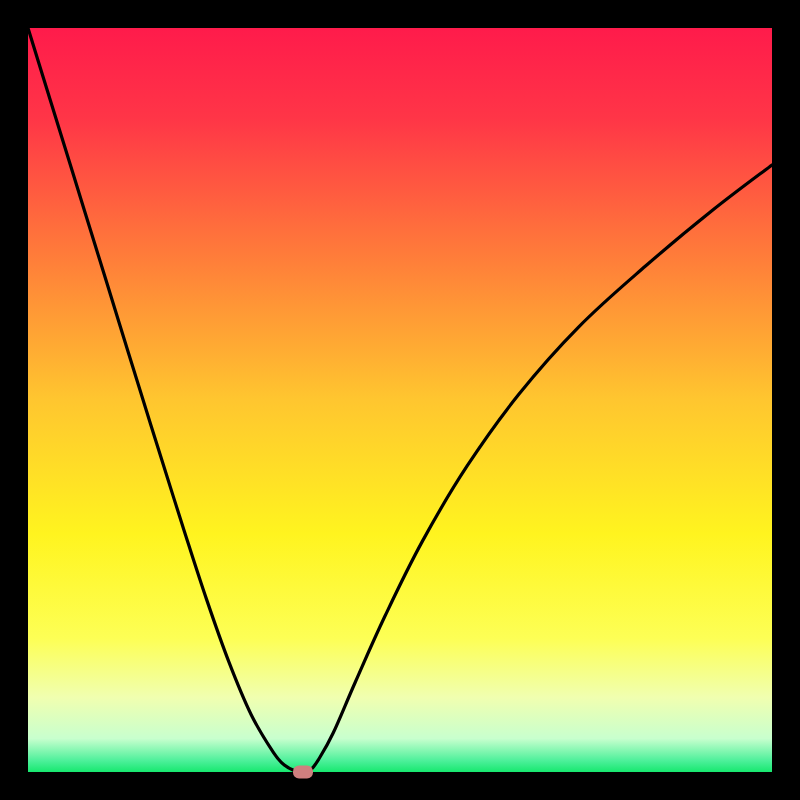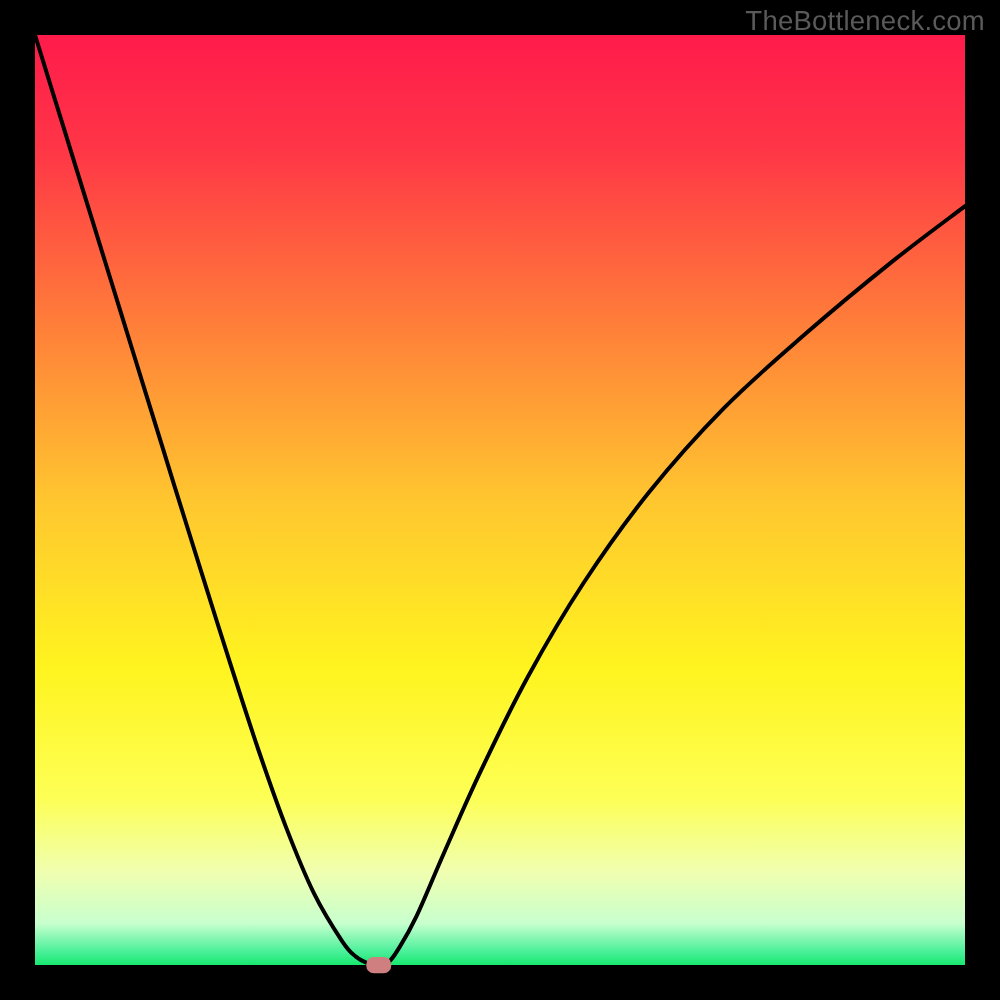--- a/index.html
+++ b/index.html
@@ -40,21 +40,20 @@
     border-radius: 6px;
     transform: translate(-50%, -50%);
     z-index: 20;
   }
 </style>
 </head>
 <body>
 
 <div class="frame">
 
-  <div class="watermark">TheBottleneck.com</div>
 
   <svg class="plot" width="800" height="800" viewBox="0 0 800 800">
     <defs>
       <linearGradient id="bg-grad" x1="0" y1="0" x2="0" y2="1">
           <stop offset="0%" stop-color="#ff1b4b"></stop>
           <stop offset="12%" stop-color="#ff3547"></stop>
           <stop offset="30%" stop-color="#ff7a3a"></stop>
           <stop offset="50%" stop-color="#ffc62f"></stop>
           <stop offset="68%" stop-color="#fff41f"></stop>
           <stop offset="82%" stop-color="#fdff55"></stop>

